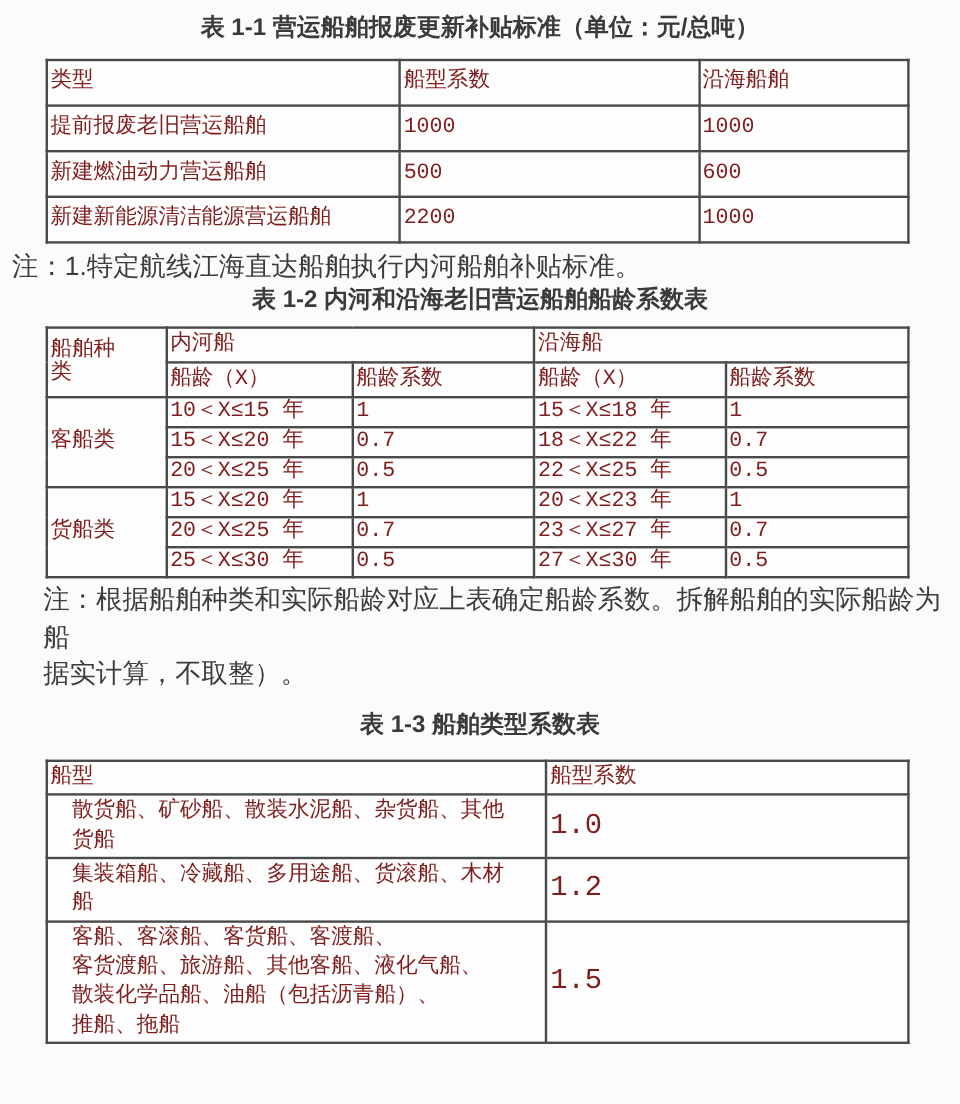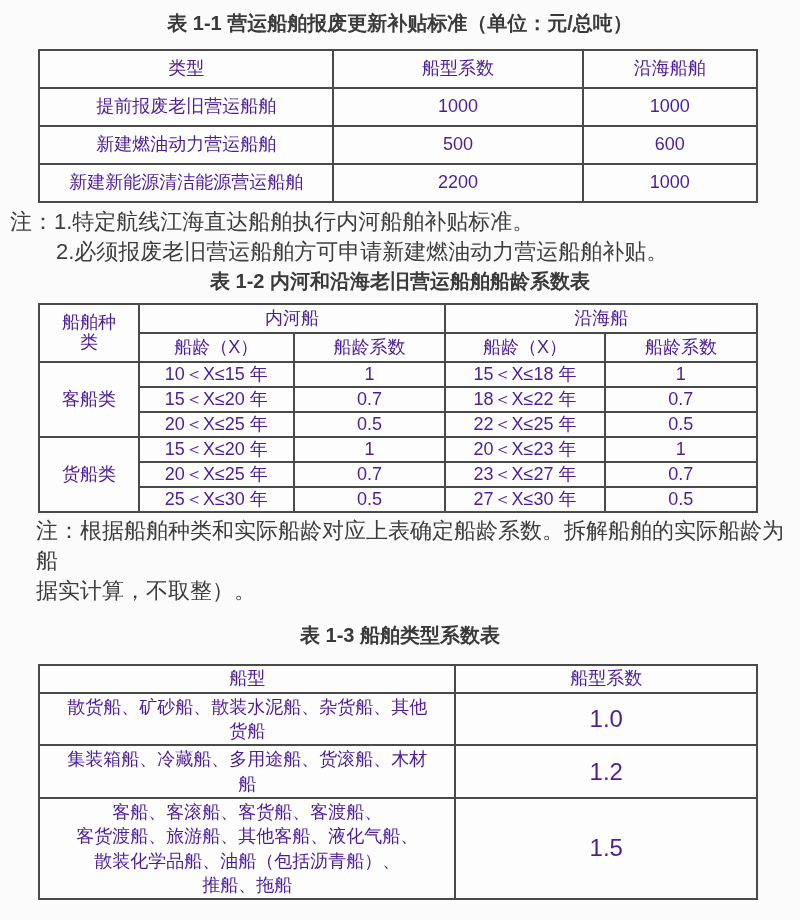--- a/index.html
+++ b/index.html
@@ -38,26 +38,27 @@
     width: 720px;
     table-layout: fixed;
     background: #fdfdfd;
   }
   table, th, td {
     border: 2px solid #4a4a4a;
   }
   th, td {
     font-weight: 400;
     font-size: 18px;
-    text-align: center;
+    text-align: left;
     vertical-align: middle;
     padding: 0 2px;
-    color: #4c1d95;
+    color: #7f1d1d;
     line-height: 1.18;
     white-space: pre-line;
+    font-family: Liberation Mono, monospace;
   }
 
   
   .t1 th { height: 36px; }
   .t1 td { height: 36px; }
 
   
   .t2 .hrow1 th { height: 27px; }
   .t2 .hrow2 th { height: 27px; }
   .t2 td { height: 23px; }
@@ -113,21 +114,20 @@
       <tr>
         <td>新建新能源清洁能源营运船舶</td>
         <td>2200</td>
         <td>1000</td>
       </tr>
     </tbody>
   </table>
 
   <div class="note" id="t1-note">
     <div class="note-line1">注：1.特定航线江海直达船舶执行内河船舶补贴标准。</div>
-    <div class="note-line2">2.必须报废老旧营运船舶方可申请新建燃油动力营运船舶补贴。</div>
   </div>
 
   <h2 class="tbl-title" id="t2-title">表 1-2 内河和沿海老旧营运船舶船龄系数表</h2>
 
   <table class="t2">
     <colgroup>
       <col style="width:13.9%">
       <col style="width:21.6%">
       <col style="width:21.1%">
       <col style="width:22.2%">

